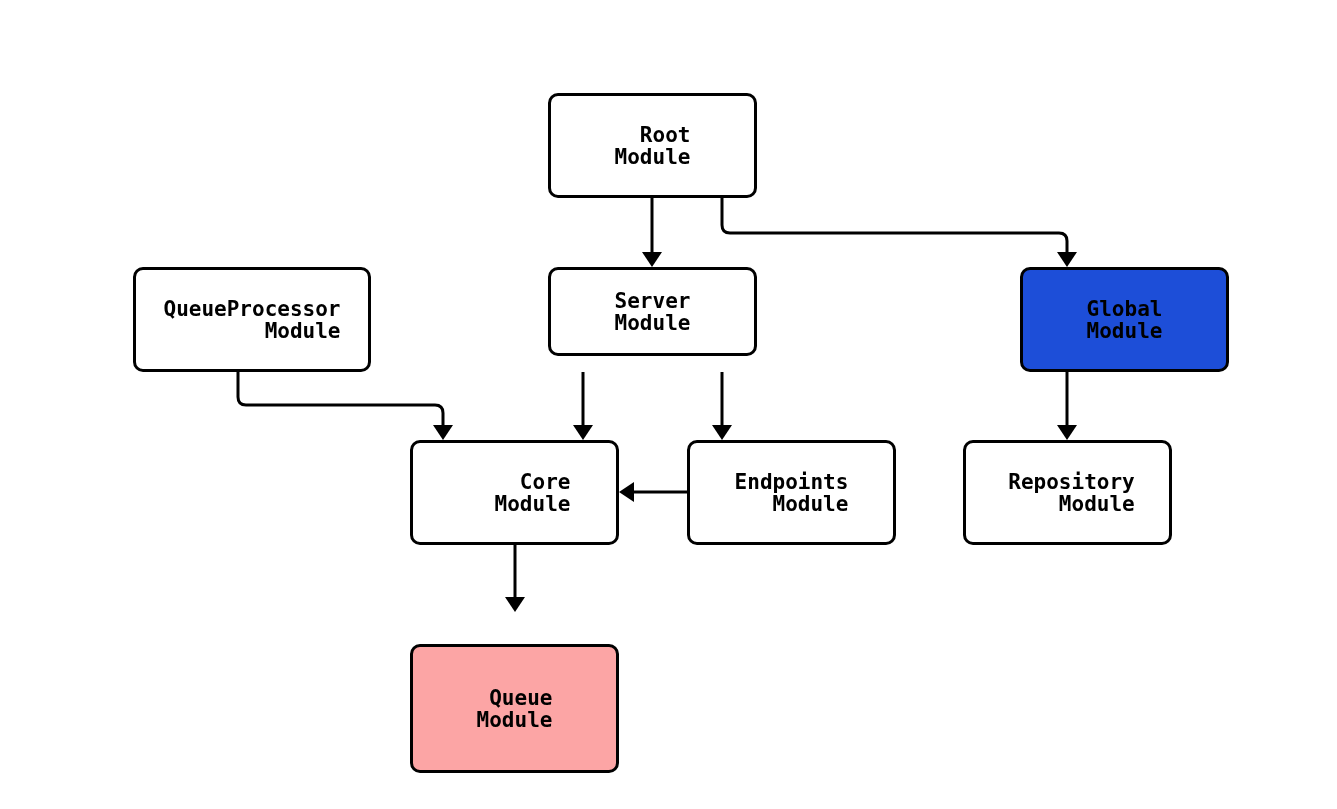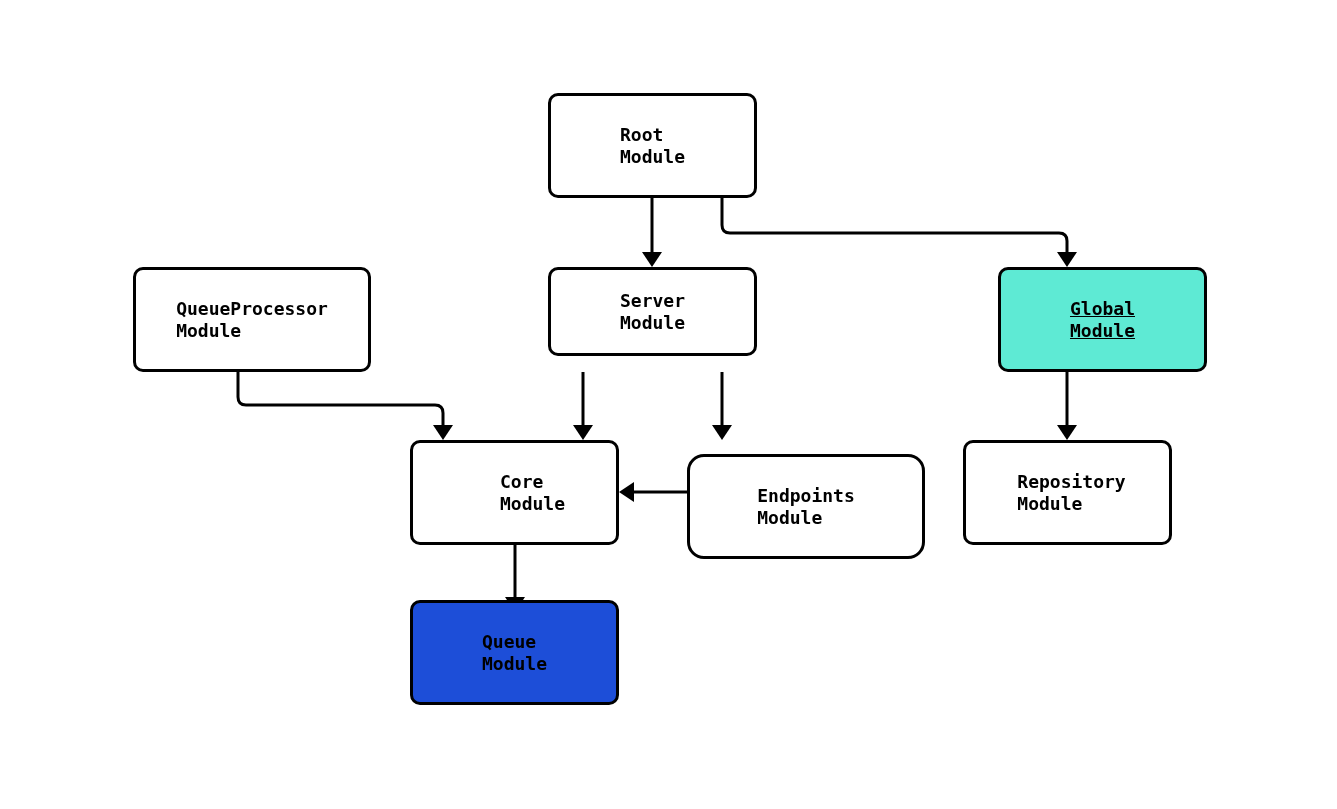--- a/index.html
+++ b/index.html
@@ -27,24 +27,24 @@
     box-sizing: border-box;
     border: 3px solid #000000;
     border-radius: 10px;
     background: #ffffff;
     display: flex;
     align-items: center;
     justify-content: center;
   }
   .node-label {
     font-weight: bold;
-    font-size: 18px;
+    font-size: 21px;
     line-height: 22px;
     color: #000000;
-    text-align: left;
+    text-align: right;
     white-space: pre-line;
   }
   .edge-path {
     fill: none;
     stroke: #000000;
     stroke-width: 3px;
   }
   .edge-arrowhead {
     fill: #000000;
     stroke: none;
@@ -94,33 +94,33 @@
 Module</div>
     </div>
     <div class="node" style="left: 133px; top: 267px; width: 238px; height: 105px; background: rgb(255, 255, 255); border-color: rgb(0, 0, 0);">
       <div class="node-label" style="color: rgb(0, 0, 0);">QueueProcessor
 Module</div>
     </div>
     <div class="node" style="left: 548px; top: 267px; width: 209px; height: 89px; background: rgb(255, 255, 255); border-color: rgb(0, 0, 0);">
       <div class="node-label" style="color: rgb(0, 0, 0);">Server
 Module</div>
     </div>
-    <div class="node" style="left: 998px; top: 267px; width: 209px; height: 105px; background: #5eead4; border-color: rgb(0, 0, 0); text-decoration: underline;">
+    <div class="node" style="left: 1020px; top: 267px; width: 209px; height: 105px; background: #1d4ed8; border-color: rgb(0, 0, 0);">
       <div class="node-label" style="color: rgb(0, 0, 0);">Global
 Module</div>
     </div>
     <div class="node" style="left: 410px; top: 440px; width: 209px; height: 105px; background: rgb(255, 255, 255); border-color: rgb(0, 0, 0); padding-left: 36px;">
       <div class="node-label" style="color: rgb(0, 0, 0);">Core
 Module</div>
     </div>
-    <div class="node" style="left: 687px; top: 454px; width: 238px; height: 105px; background: rgb(255, 255, 255); border-color: rgb(0, 0, 0); border-radius: 17px;">
+    <div class="node" style="left: 687px; top: 440px; width: 209px; height: 105px; background: rgb(255, 255, 255); border-color: rgb(0, 0, 0);">
       <div class="node-label" style="color: rgb(0, 0, 0);">Endpoints
 Module</div>
     </div>
     <div class="node" style="left: 963px; top: 440px; width: 209px; height: 105px; background: rgb(255, 255, 255); border-color: rgb(0, 0, 0);">
       <div class="node-label" style="color: rgb(0, 0, 0); margin-left: 8px;">Repository
 Module</div>
     </div>
-    <div class="node" style="left: 410px; top: 600px; width: 209px; height: 105px; background: #1d4ed8; border-color: rgb(0, 0, 0);">
+    <div class="node" style="left: 410px; top: 644px; width: 209px; height: 129px; background: #fca5a5; border-color: rgb(0, 0, 0);">
       <div class="node-label" style="color: rgb(0, 0, 0);">Queue
 Module</div>
     </div>
   </div>
 
 </body></html>

